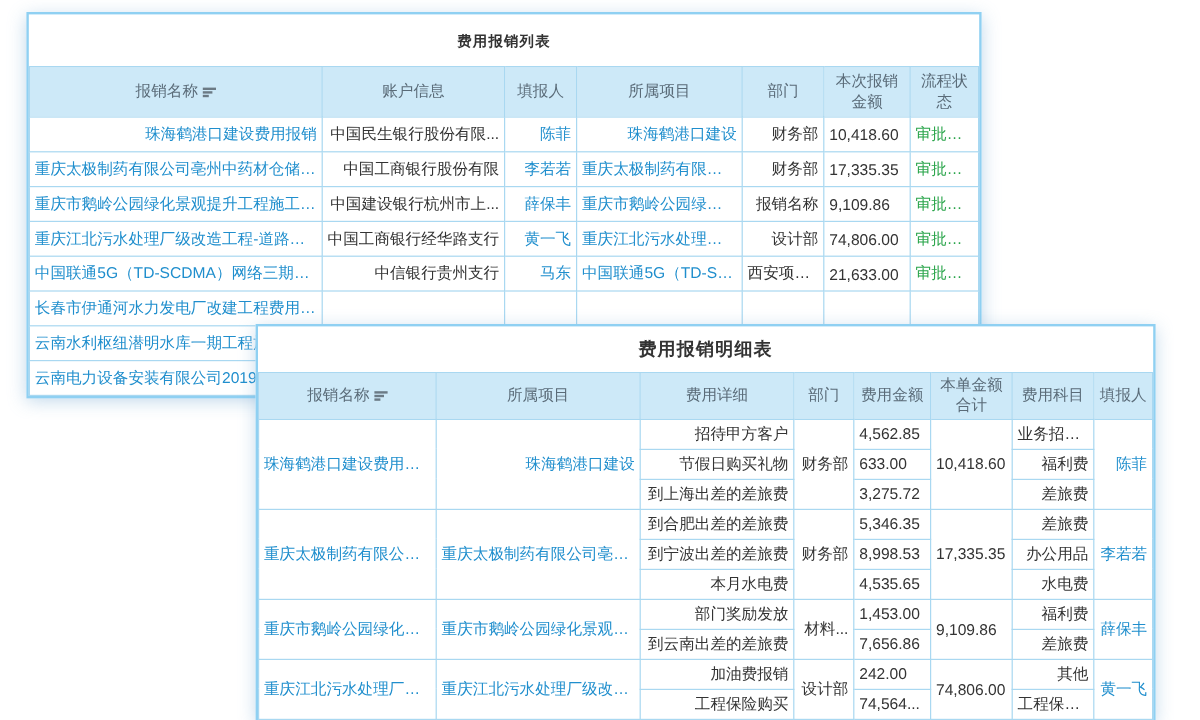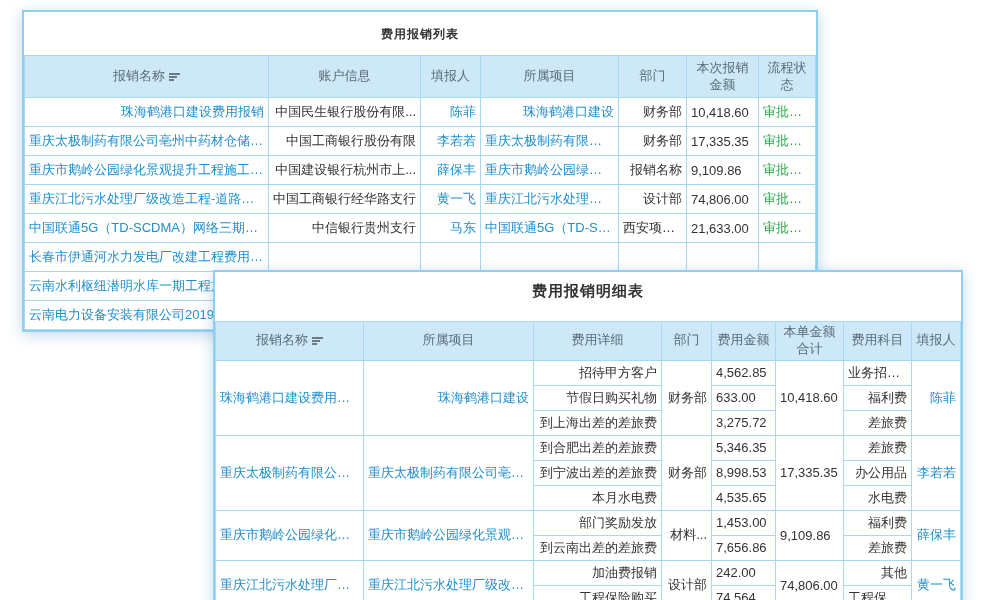--- a/index.html
+++ b/index.html
@@ -7,21 +7,21 @@
   body{font-family:"Liberation Sans","DejaVu Sans",sans-serif}
   .stage{position:relative;width:1000px;height:600px;overflow:hidden;background:#fff}
 
   .window{position:absolute;background:#fff;border:2px solid #8fd0f2;
           box-shadow:0 3px 14px rgba(120,170,210,.45)}
   #list-window{left:22px;top:10px;width:796px;z-index:1}
   #detail-window{left:213px;top:270px;width:750px;z-index:2}
 
   .window-title{text-align:center;font-weight:bold;color:#333;letter-spacing:1px}
   #list-window .window-title{font-size:12px;padding:14px 0 12px}
-  #detail-window .window-title{font-size:15px;padding:10px 0 20px}
+  #detail-window .window-title{font-size:15px;padding:10px 0 9px}
 
   table{width:100%;border-collapse:collapse;table-layout:fixed;font-size:13px;color:#333}
   th,td{border:1px solid #a9d8f1;padding:2px 4px;overflow:hidden}
   th{background:#cde9f8;color:#5a6b78;font-weight:normal;text-align:center;line-height:1.3}
   #list-window th{height:42px}
   #detail-window th{height:34px}
   #list-window td{height:29px}
   #detail-window td{height:25px}
 
   .left{text-align:right}

